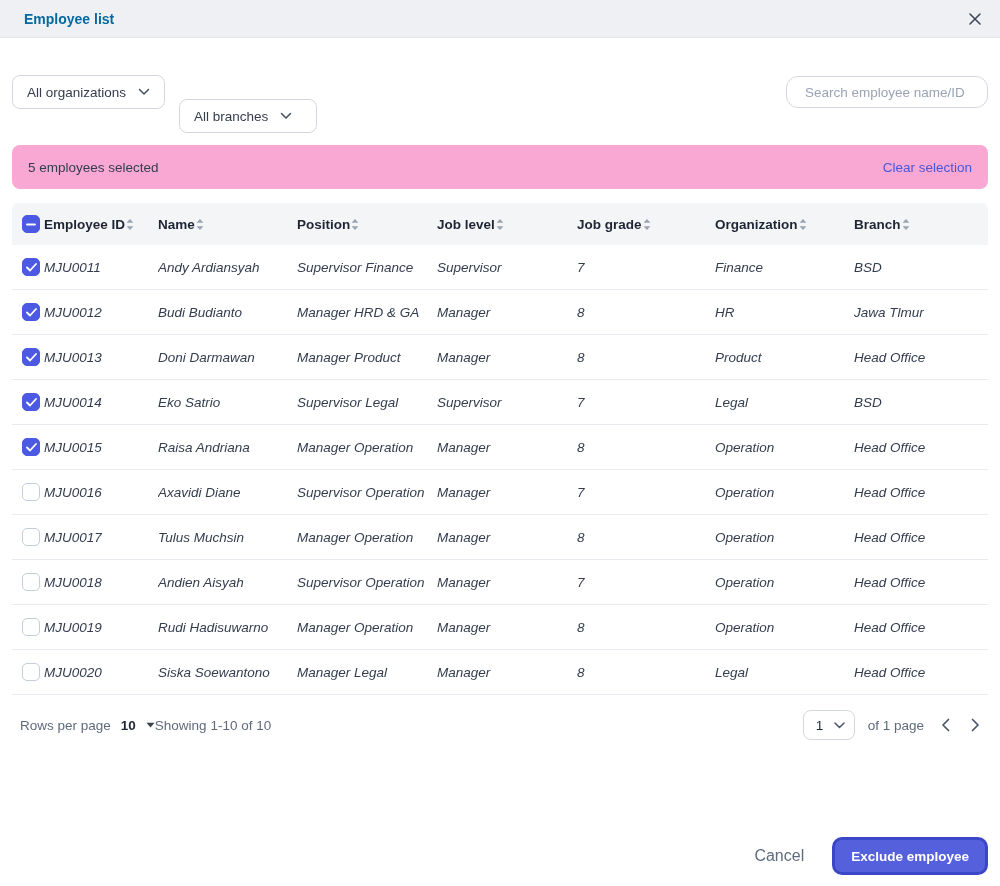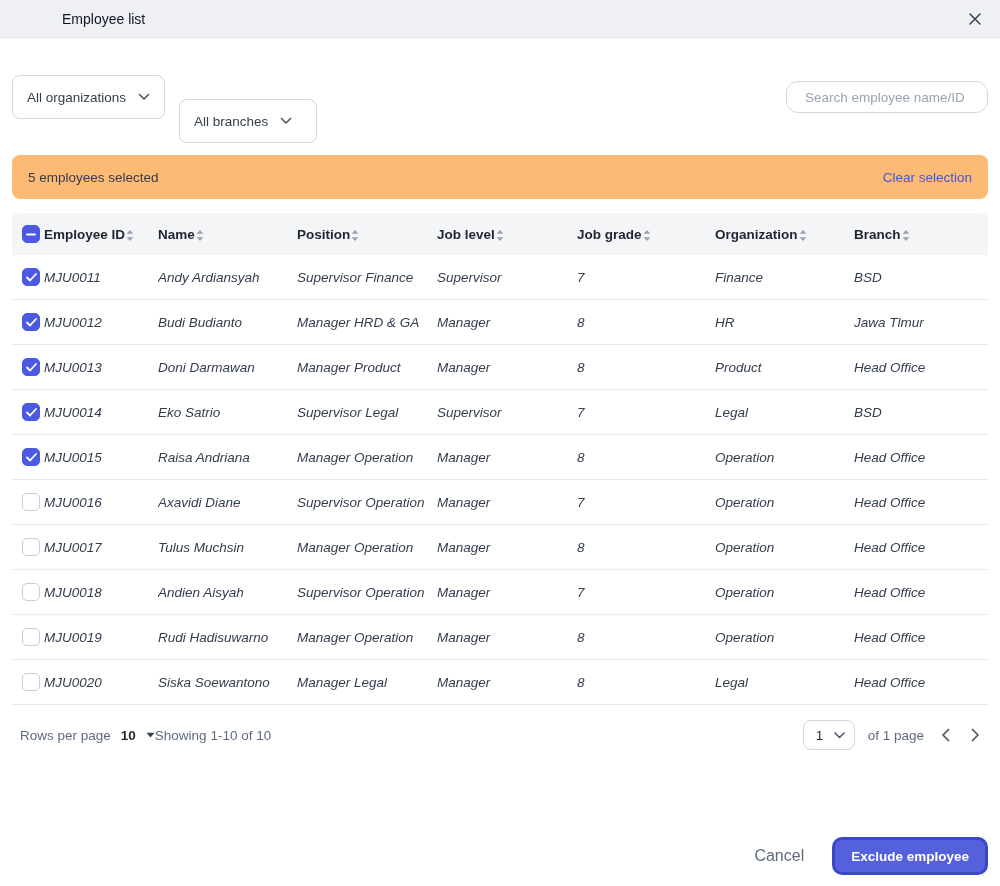--- a/index.html
+++ b/index.html
@@ -9,58 +9,58 @@
     background:#fff; color:#333d4e; font-size:13.5px;
     -webkit-font-smoothing:antialiased;
   }
   .modal { width:1000px; height:886px; display:flex; flex-direction:column; background:#fff; }
 
   
   .modal-header {
     height:38px; flex:0 0 38px; background:#eef0f4; border-bottom:1px solid #e3e6eb;
     display:flex; align-items:center; justify-content:space-between; padding:0 14px 0 24px;
   }
-  .modal-title { font-size:14px; font-weight:400; color:#0f172a;margin-left:38px; }
+  .modal-title { font-size:14px; font-weight:700; color:#0369a1; }
   .icon-btn { background:none; border:none; cursor:pointer; display:flex; align-items:center; justify-content:center; padding:4px; }
 
   
   .toolbar { display:flex; align-items:center; padding:13px 12px 12px 12px; gap:14px; }
   .dropdown {
-    height:44px; border:1px solid #d3d8e0; border-radius:8px; background:#fff;
+    height:34px; border:1px solid #d3d8e0; border-radius:8px; background:#fff;
     display:flex; align-items:center; gap:12px; padding:0 14px; font-size:13.5px; color:#333d4e;
     cursor:pointer; font-family:inherit;
   }
   .search-box {
     margin-left:auto; width:202px; height:32px; border:1px solid #d3d8e0; border-radius:12px;
     display:flex; align-items:center; gap:8px; padding:0 10px; background:#fff;
   }
   .search-box input {
     border:none; outline:none; flex:1; font-size:13.5px; color:#333d4e; font-family:inherit; background:transparent;
   }
   .search-box input::placeholder { color:#9aa3b4; }
 
   
   .banner {
-    margin:0 12px 14px 12px; height:44px; background:#fdba74; border-radius:8px;
+    margin:0 12px 14px 12px; height:44px; background:#f9a8d4; border-radius:8px;
     display:flex; align-items:center; padding:16px 16px; color:#333d4e;
   }
   .clear-link { margin-left:auto; color:#4757d8; cursor:pointer; text-decoration:none; }
 
   
   .table-wrap { padding:0 12px; }
   .grid-row {
     display:grid;
     grid-template-columns: 32px 114px 139px 140px 140px 138px 139px auto;
     align-items:center;
   }
   .thead {
     background:#f4f5f7; height:42px; border-radius:6px 6px 0 0;
     font-weight:700; color:#1d2533;
   }
-  .th { display:flex; align-items:flex-end; cursor:pointer; }
+  .th { display:flex; align-items:center; cursor:pointer; }
   .trow { height:45px; border-bottom:1px solid #e7eaee; color:#333d4e;font-style:italic; }
   .cell { overflow:hidden; text-overflow:ellipsis; white-space:nowrap; padding-right:8px; }
 
   
   .cb {
     width:18px; height:18px; border-radius:5px; margin-left:10px; cursor:pointer;
     display:flex; align-items:center; justify-content:center; background:#fff; border:1.5px solid #c6cdd9;
   }
   .cb.checked, .cb.indeterminate { background:#4c59e3; border-color:#4c59e3; }
   .cb .check-mark, .cb .minus-mark { display:none; }

